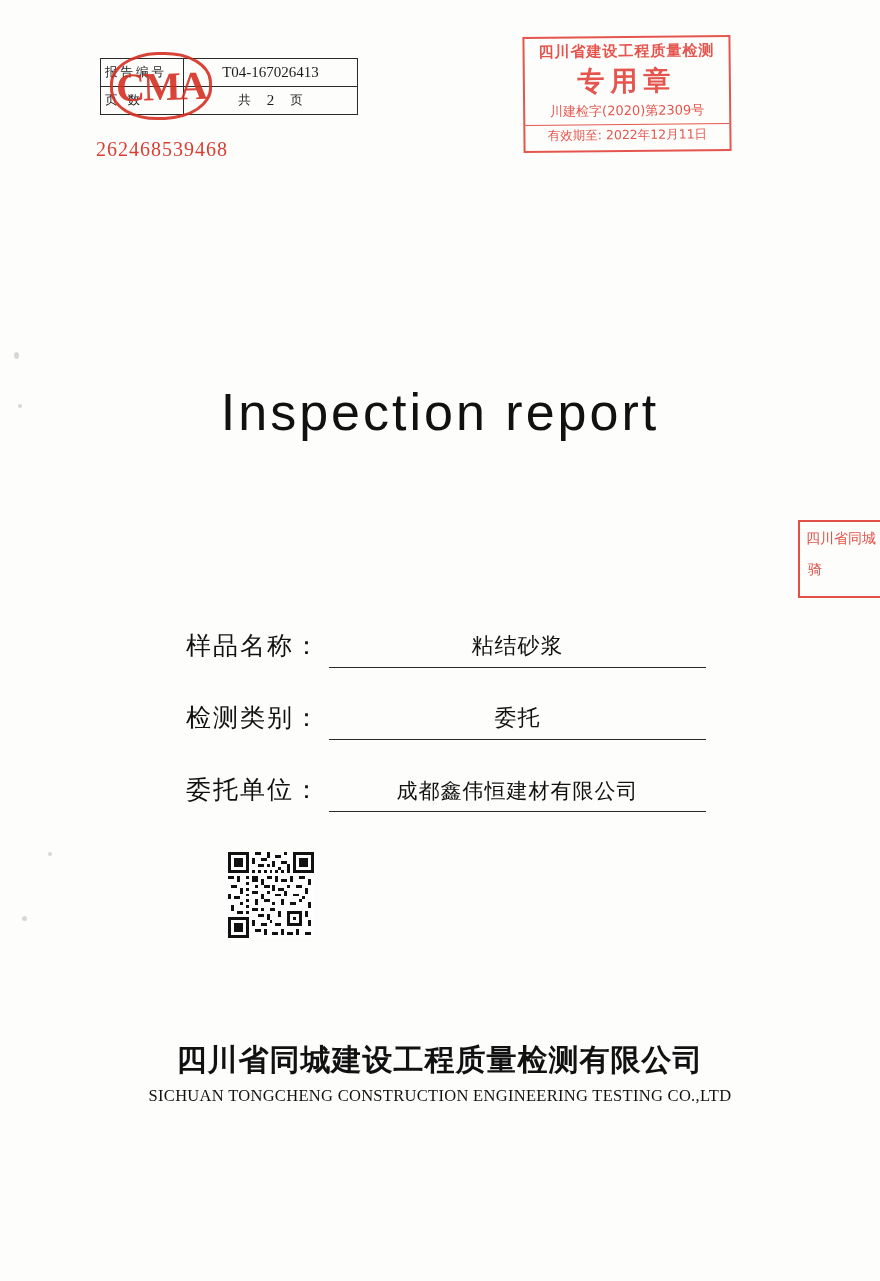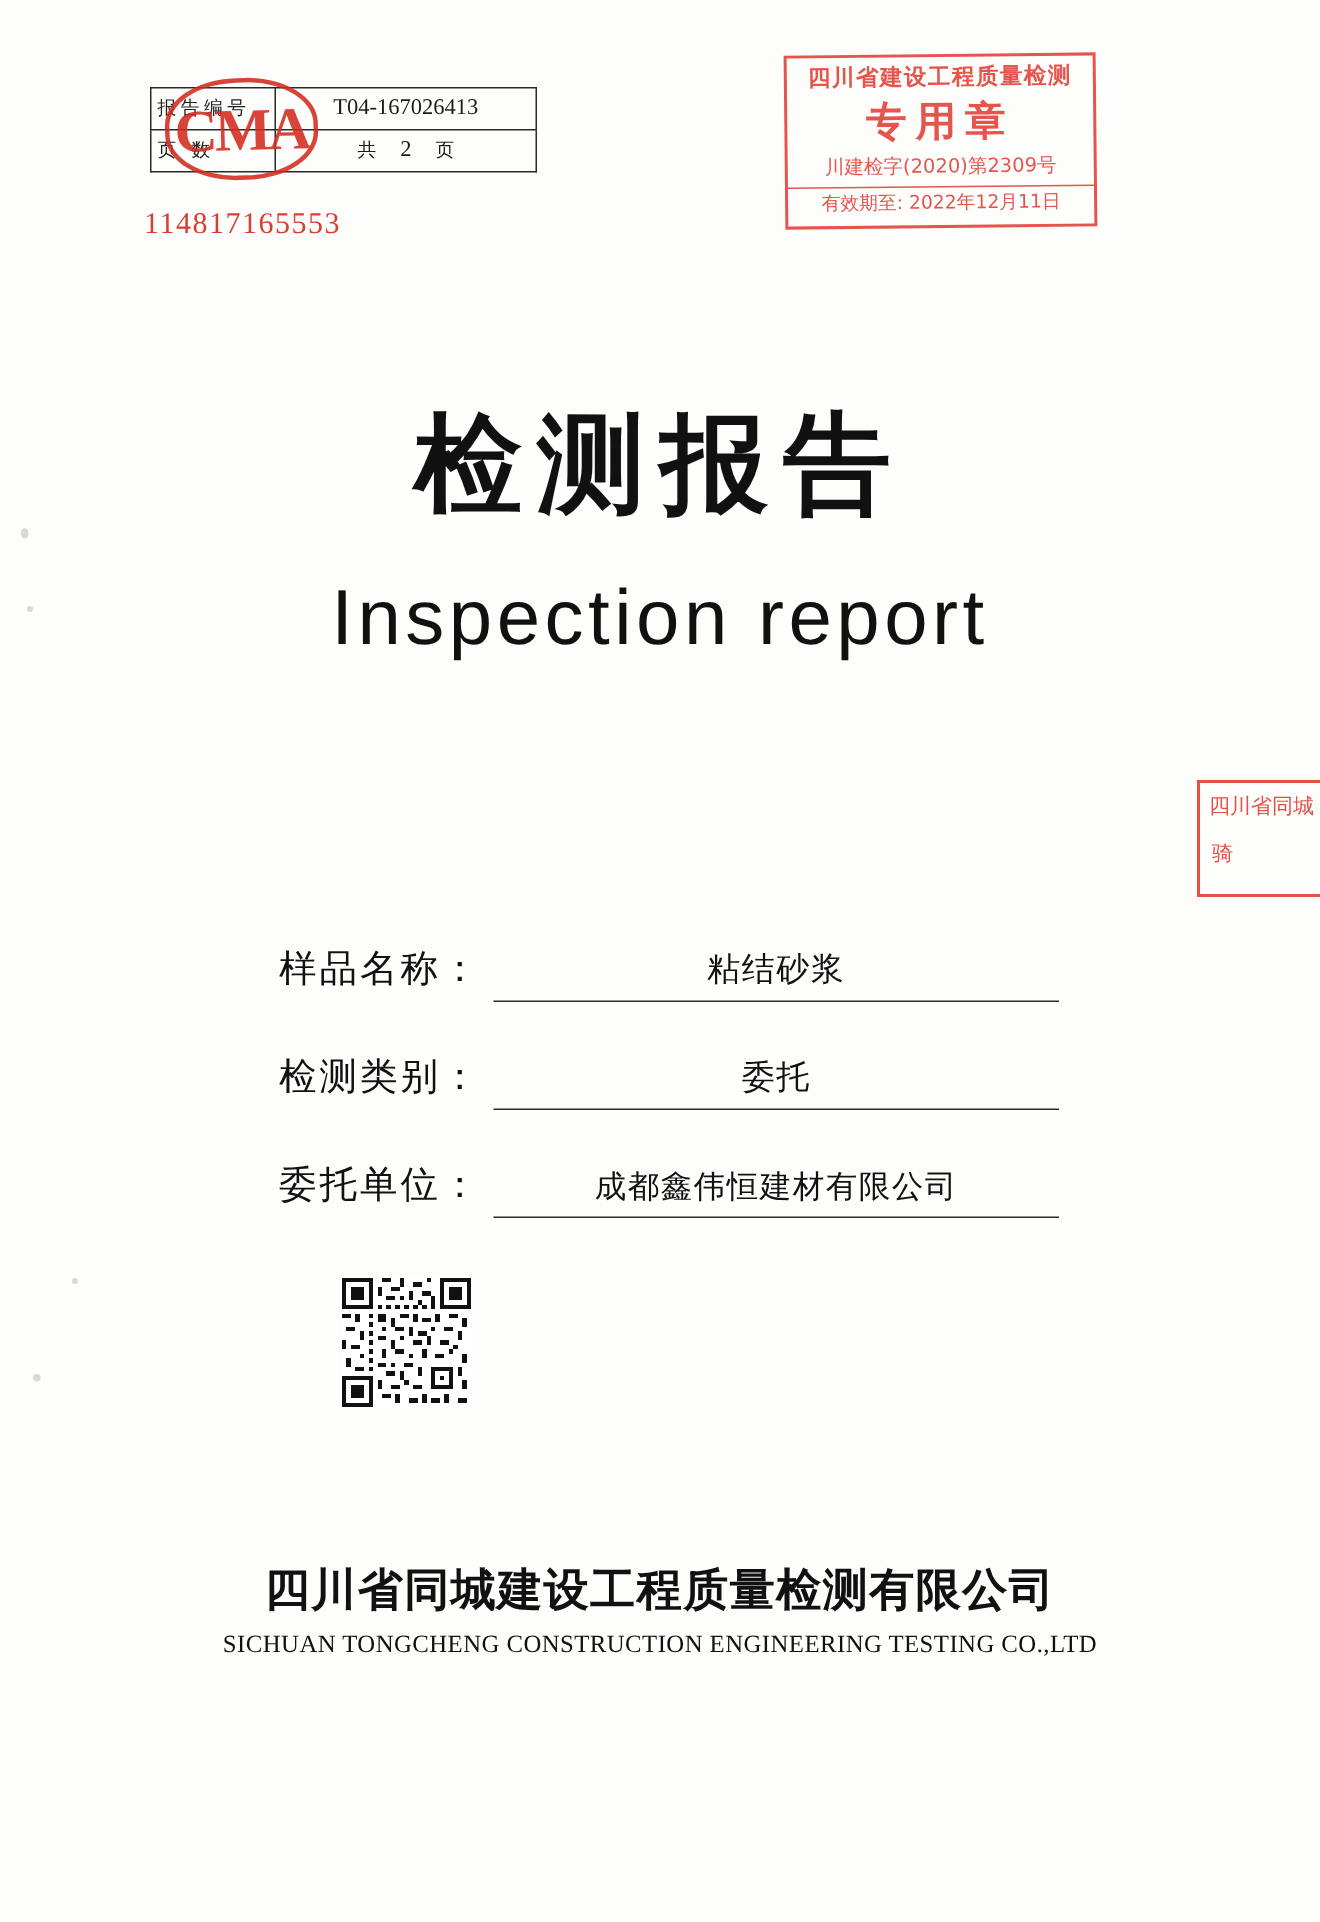--- a/index.html
+++ b/index.html
@@ -263,35 +263,34 @@
           <span>共</span>
           <span class="num">2</span>
           <span>页</span>
         </div>
       </td>
     </tr>
   </tbody>
     </table>
 
   <div class="cma-stamp">CMA</div>
-  <div class="cma-code">114817165553</div>
+  <div class="cma-code">262468539468</div>
 
   <div class="official-stamp">
     <div class="l1">四川省建设工程质量检测</div>
     <div class="l2">专用章</div>
     <div class="l3">川建检字(2020)第2309号</div>
     <div class="l4">有效期至: 2022年12月11日</div>
   </div>
 
   <div class="edge-stamp">
     <div class="e1">四川省同城</div>
     <div class="e2">骑</div>
   </div>
 
-  <div class="title-cn">检测报告</div>
   <div class="title-en">Inspection report</div>
 
   <div class="fields">
     <div class="field-row">
       <div class="field-label">样品名称：</div>
       <div class="field-value">粘结砂浆</div>
     </div>
     <div class="field-row">
       <div class="field-label">检测类别：</div>
       <div class="field-value">委托</div>

